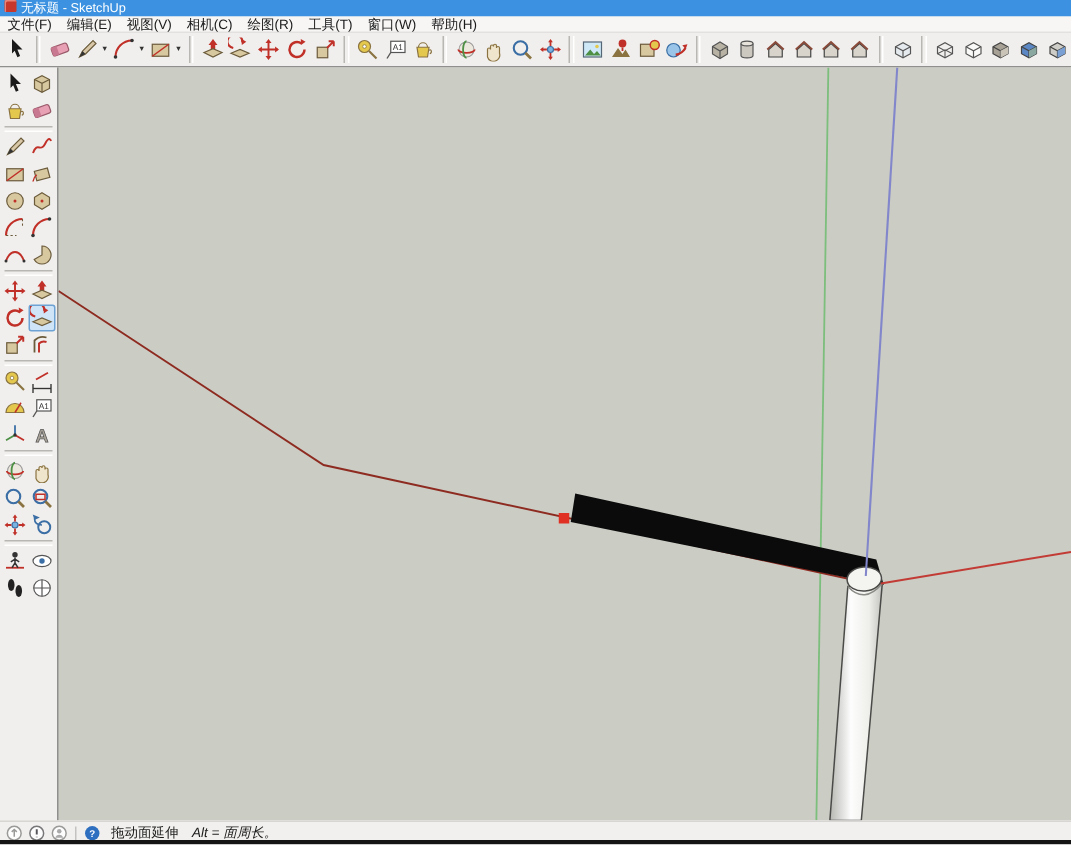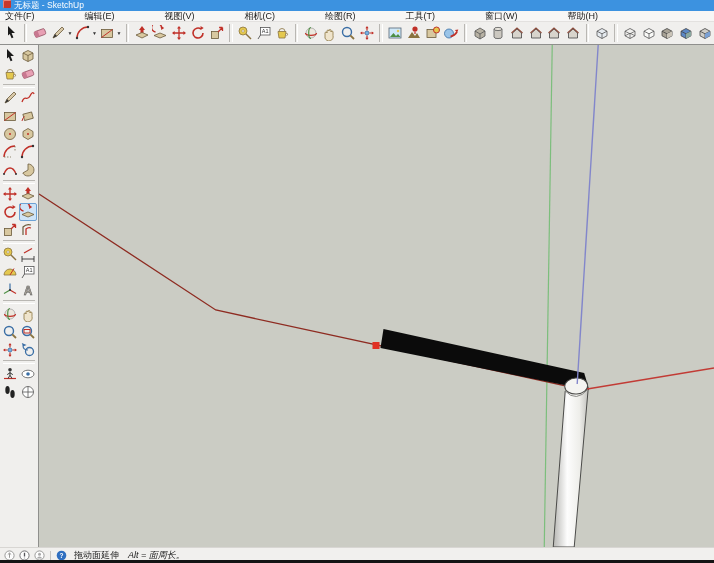--- a/index.html
+++ b/index.html
@@ -8,21 +8,21 @@
 
   
   .titlebar{position:absolute;top:0;left:0;right:0;height:11px;background:#3c92e0;
     display:flex;padding-left:3px;gap:3px;}
   .titlebar .title-text{color:#fff;font-size:8.5px;line-height:11px;white-space:nowrap;}
   .app-icon{width:8px;height:8px;display:inline-block;background:#c8372b;border-radius:1px;
     box-shadow:inset 1px 1px 0 #e8857a;}
 
   
   .menubar{position:absolute;top:11px;left:0;right:0;height:11px;background:#f7f6f5;
-    display:flex;align-items:center;border-bottom:1px solid #e3e1df;box-sizing:border-box;gap:40px;}
+    display:flex;align-items:center;border-bottom:1px solid #e3e1df;box-sizing:border-box;}
   .menu-item{font-size:9px;color:#1a1a1a;padding:0 5px;line-height:10px;cursor:default;white-space:nowrap;}
 
   
   .toolbar{position:absolute;top:22px;left:0;right:0;height:23px;background:#f0efed;
     display:flex;align-items:center;padding-left:2px;box-sizing:border-box;
     border-bottom:1px solid #8f8f8d;}
   .tb{border:0;background:transparent;padding:0;margin:0 1px;width:20px;height:20px;
     display:flex;align-items:center;justify-content:center;position:relative;}
   .tb.wdd{width:27px;}
   .tb .dd{font-size:5px;color:#333;margin-left:1px;}

